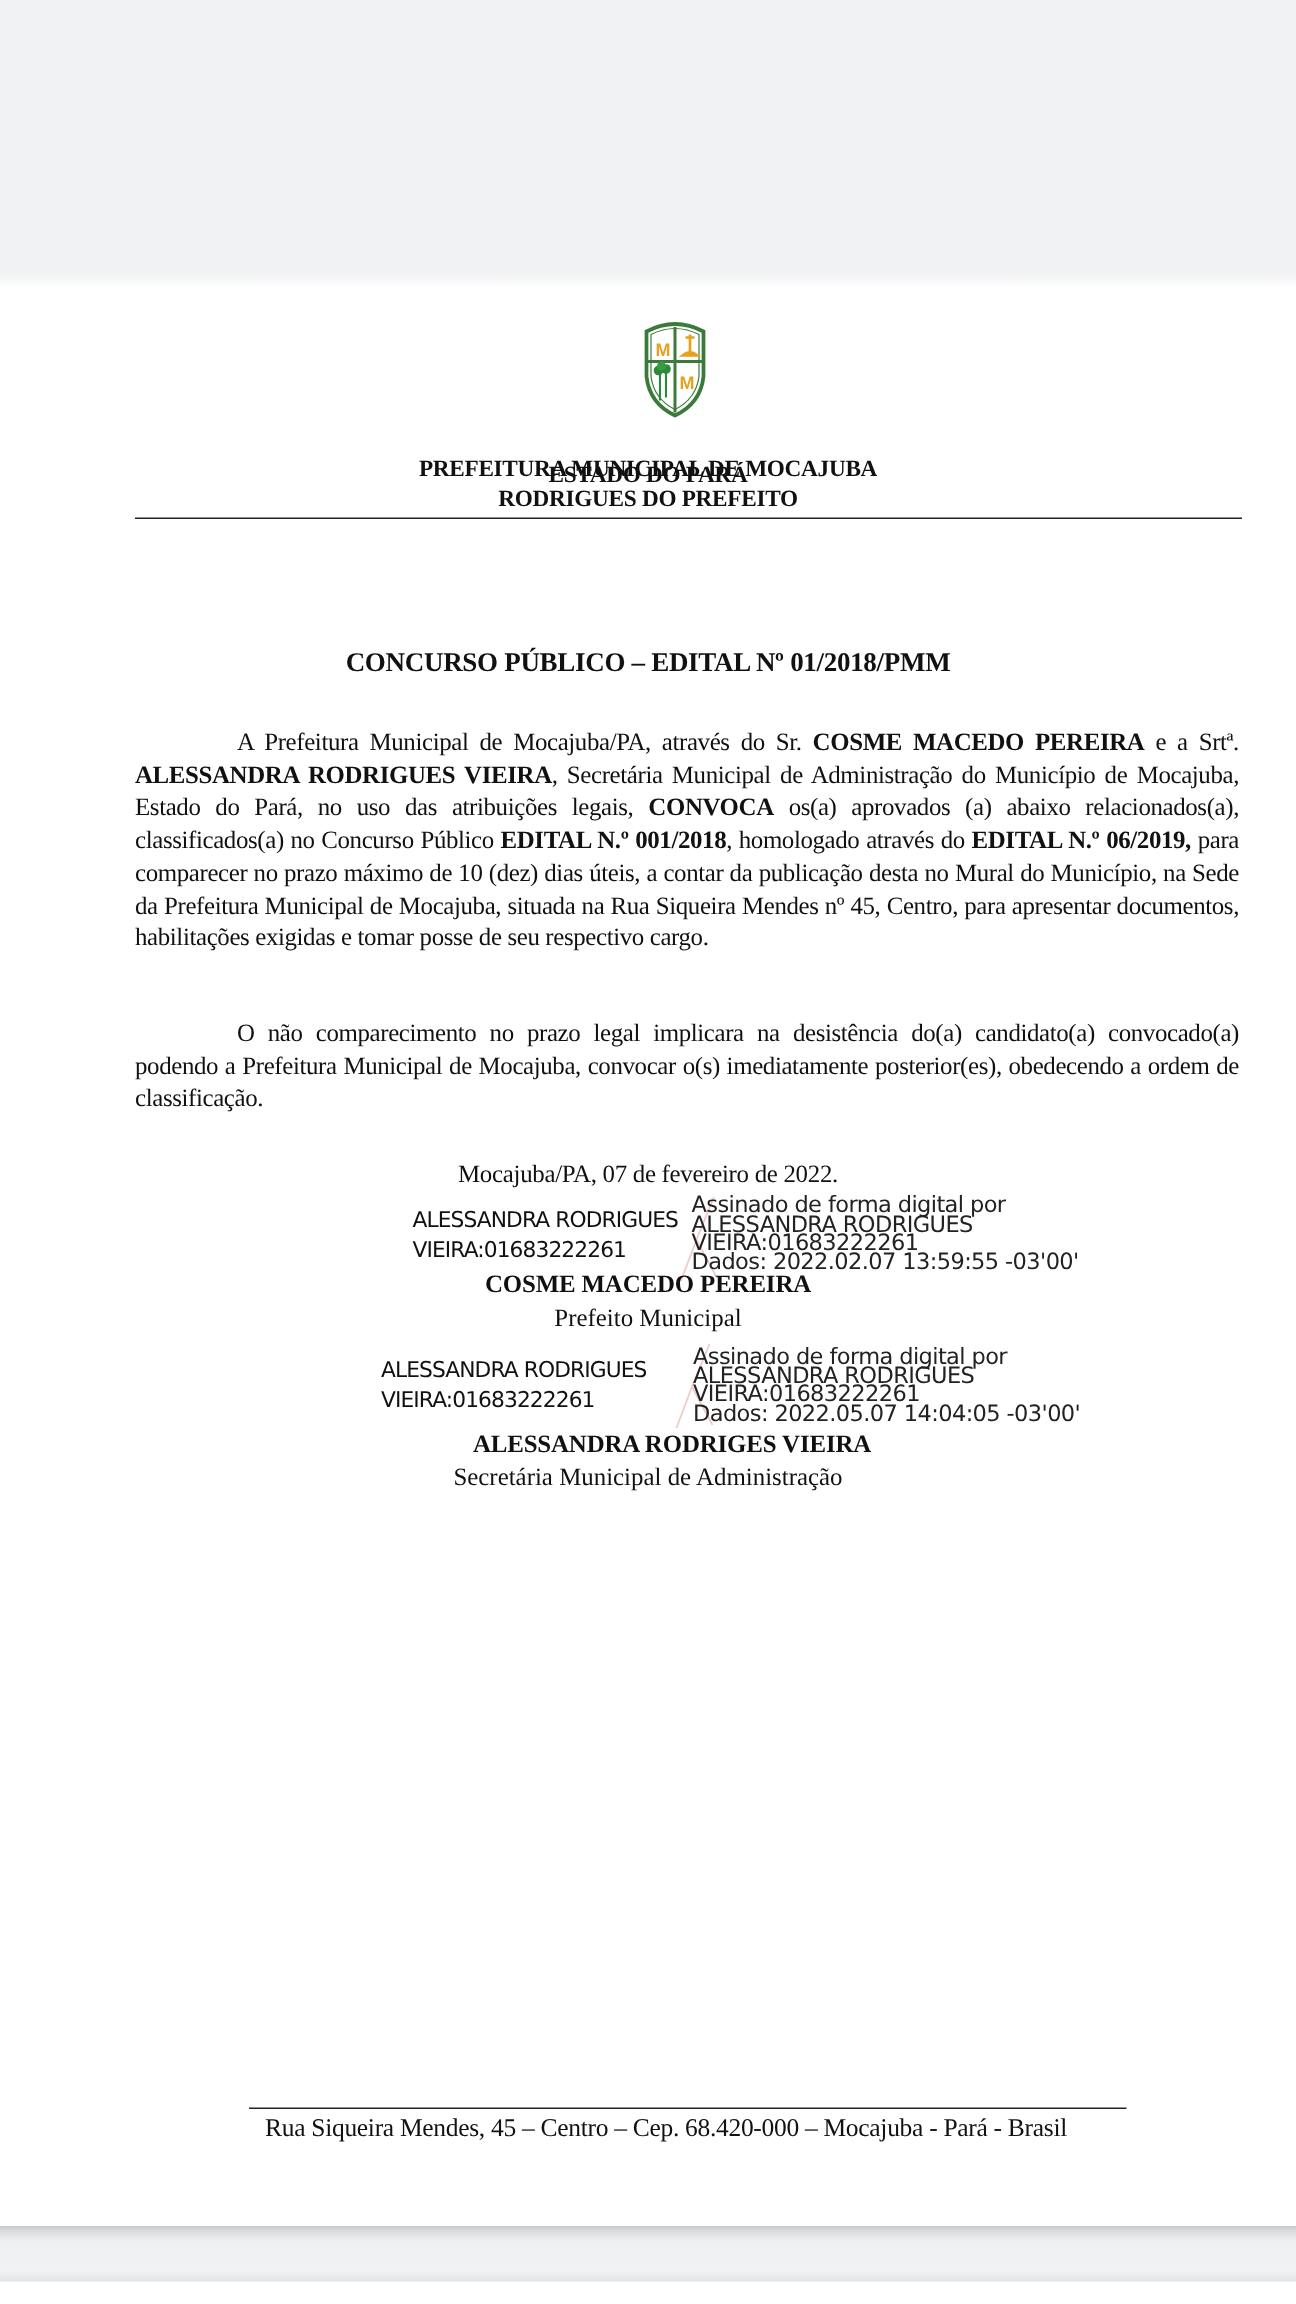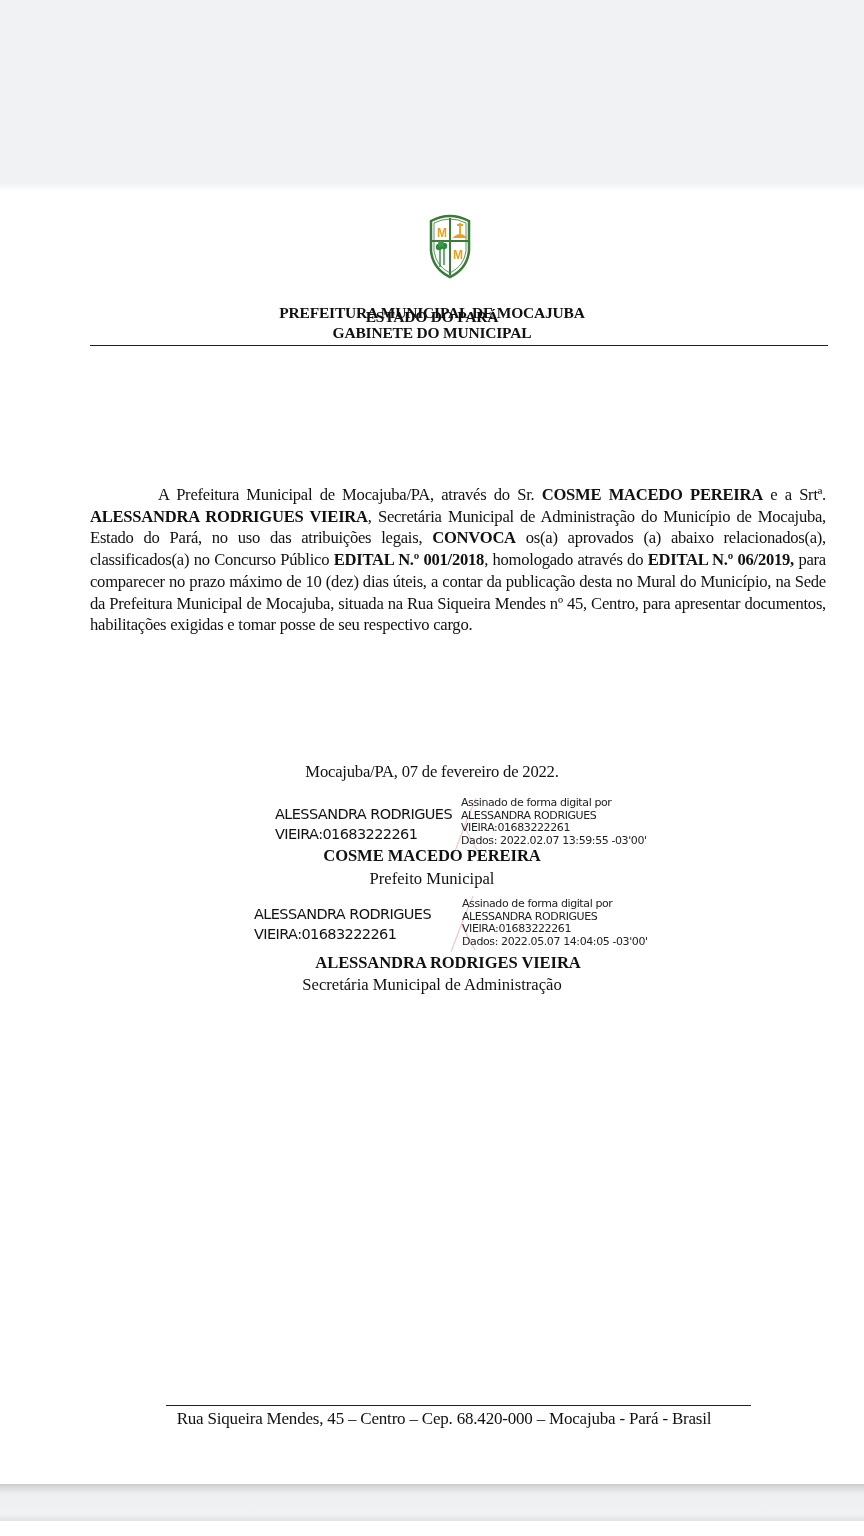--- a/index.html
+++ b/index.html
@@ -43,30 +43,30 @@
     font-weight: bold; font-size: 18px; letter-spacing: -0.2px;
   }
   .para {
     position: absolute; left: 90px; width: 736px;
     font-size: 16.6px; line-height: 21.7px; text-align: justify;
     text-indent: 68px; letter-spacing: -0.25px;
   }
   .para b { font-weight: bold; }
   .center-line {
     position: absolute; left: 0; width: 864px; text-align: center;
-    font-size: 16.6px; letter-spacing: -0.2px;
+    font-size: 16.6px; letter-spacing: -0.2px; margin-top: 11px;
   }
   .sig-left {
     position: absolute; font-family: "DejaVu Sans", sans-serif;
     font-size: 14.5px; line-height: 20px; color: #111; letter-spacing: -0.6px;
     white-space: nowrap;
   }
   .sig-right {
     position: absolute; font-family: "DejaVu Sans", sans-serif;
-    font-size: 11px; line-height: 12.5px; color: #222; letter-spacing: -0.4px;
+    font-size: 15px; line-height: 12.5px; color: #222; letter-spacing: -0.4px;
     white-space: nowrap;
   }
   .sig-mark {
     position: absolute; width: 30px; height: 60px;
   }
   .sig-name {
     position: absolute; left: 0; width: 864px; text-align: center;
     font-weight: bold; font-size: 16.6px; letter-spacing: -0.1px;
   }
   .sig-role {
@@ -97,27 +97,29 @@
     <path d="M30 12 L36 12 M33 10 L33 22 M28 24 Q33 20 38 24 Z" stroke="#e6a21e" stroke-width="1.8" fill="#e6a21e"></path>
     <circle cx="12" cy="34" r="3.2" fill="#2d8a3a"></circle>
     <circle cx="17" cy="33" r="3.2" fill="#2d8a3a"></circle>
     <circle cx="14" cy="31" r="3" fill="#3a9a44"></circle>
     <line x1="13" y1="35" x2="13" y2="54" stroke="#2d8a3a" stroke-width="1.4"></line>
     <line x1="17" y1="35" x2="17" y2="52" stroke="#2d8a3a" stroke-width="1.4"></line>
   </svg>
 
   <div class="hdr-line" style="top:93px;margin-top:24px;">ESTADO DO PARÁ</div>
   <div class="hdr-line" style="top:113px;">PREFEITURA MUNICIPAL DE MOCAJUBA</div>
-  <div class="hdr-line" style="top:133px;">GABINETE DO MUNICIPAL</div>
+  <div class="hdr-line" style="top:133px;">RODRIGUES DO PREFEITO</div>
   <div class="rule" style="left:90px; width:738px; top:154px;"></div>
 
 
+  <div class="subtitle" style="top:240px;">CONCURSO PÚBLICO – EDITAL Nº 01/2018/PMM</div>
 
   <div class="para" id="para1" style="top:293px;"><span>A Prefeitura Municipal de Mocajuba/PA, através do Sr. </span><b>COSME MACEDO PEREIRA</b><span> e a Srtª. </span><b>ALESSANDRA RODRIGUES VIEIRA</b><span>, Secretária Municipal de Administração do Município de Mocajuba, Estado do Pará, no uso das atribuições legais, </span><b>CONVOCA</b><span> os(a) aprovados (a) abaixo relacionados(a), classificados(a) no Concurso Público </span><b>EDITAL N.º 001/2018</b><span>, homologado através do </span><b>EDITAL N.º 06/2019,</b><span> para comparecer no prazo máximo de 10 (dez) dias úteis, a contar da publicação desta no Mural do Município, na Sede da Prefeitura Municipal de Mocajuba, situada na Rua Siqueira Mendes nº 45, Centro, para apresentar documentos, habilitações exigidas e tomar posse de seu respectivo cargo.</span></div>
 
+  <div class="para" style="top:487px;">O não comparecimento no prazo legal implicara na desistência do(a) candidato(a) convocado(a) podendo a Prefeitura Municipal de Mocajuba, convocar o(s) imediatamente posterior(es), obedecendo a ordem de classificação.</div>
 
   <div class="center-line" style="top:571px;">Mocajuba/PA, 07 de fevereiro de 2022.</div>
 
   <div>
     <svg class="sig-mark" style="left:450px; top:605px;" viewBox="0 0 30 60">
       <path d="M4 58 Q14 30 26 2 M14 30 L28 56" stroke="#f2c9c9" stroke-width="1.2" fill="none"></path>
     </svg>
     <div class="sig-left" style="left:275px; top:613px;">
       <div>ALESSANDRA RODRIGUES</div>
       <div>VIEIRA:01683222261</div>

